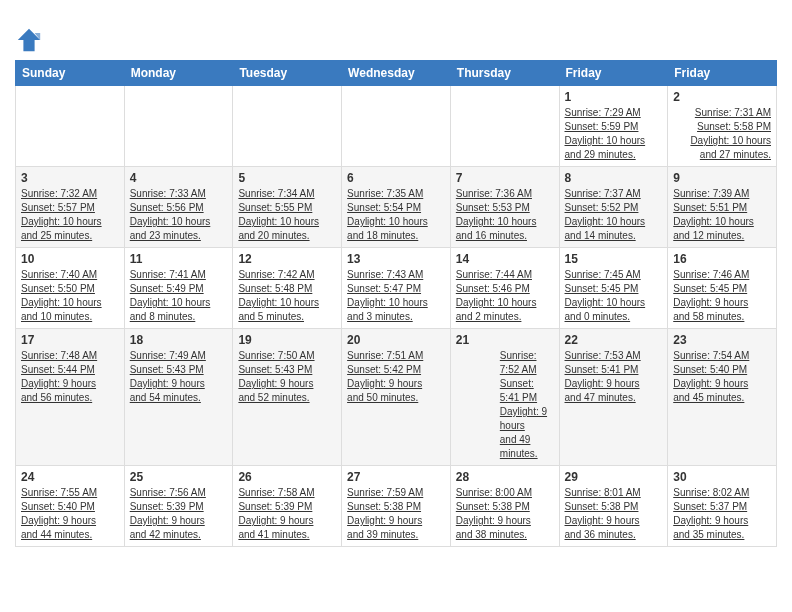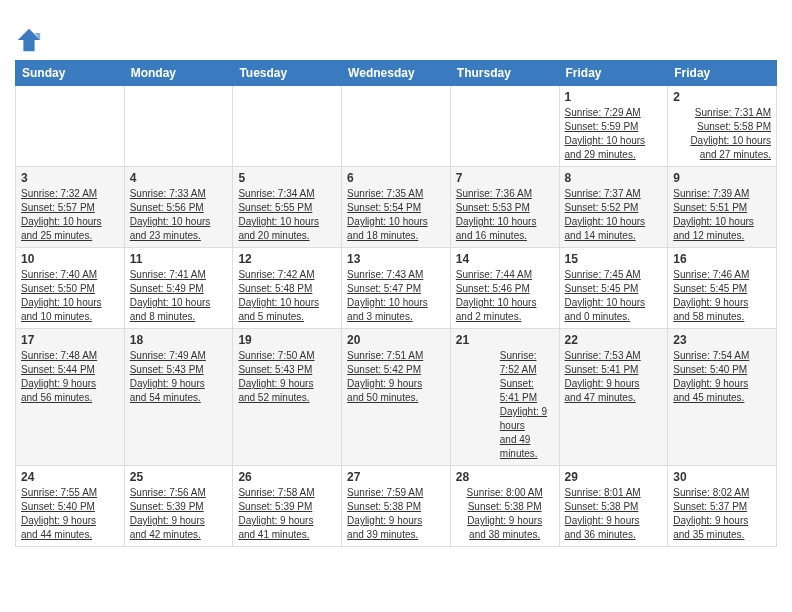--- a/index.html
+++ b/index.html
@@ -329,21 +329,21 @@
           </td>
           <td>
             <span class="day-num">27</span>
             <div class="day-info" style="white-space: pre-line;">Sunrise: 7:59 AM
 Sunset: 5:38 PM
 Daylight: 9 hours
 and 39 minutes.</div>
           </td>
           <td>
             <span class="day-num">28</span>
-            <div class="day-info" style="white-space: pre-line; text-align: center;">Sunrise: 8:00 AM
+            <div class="day-info" style="white-space: pre-line;">Sunrise: 8:00 AM
 Sunset: 5:38 PM
 Daylight: 9 hours
 and 38 minutes.</div>
           </td>
           <td>
             <span class="day-num">29</span>
             <div class="day-info" style="white-space: pre-line;">Sunrise: 8:01 AM
 Sunset: 5:38 PM
 Daylight: 9 hours
 and 36 minutes.</div>

